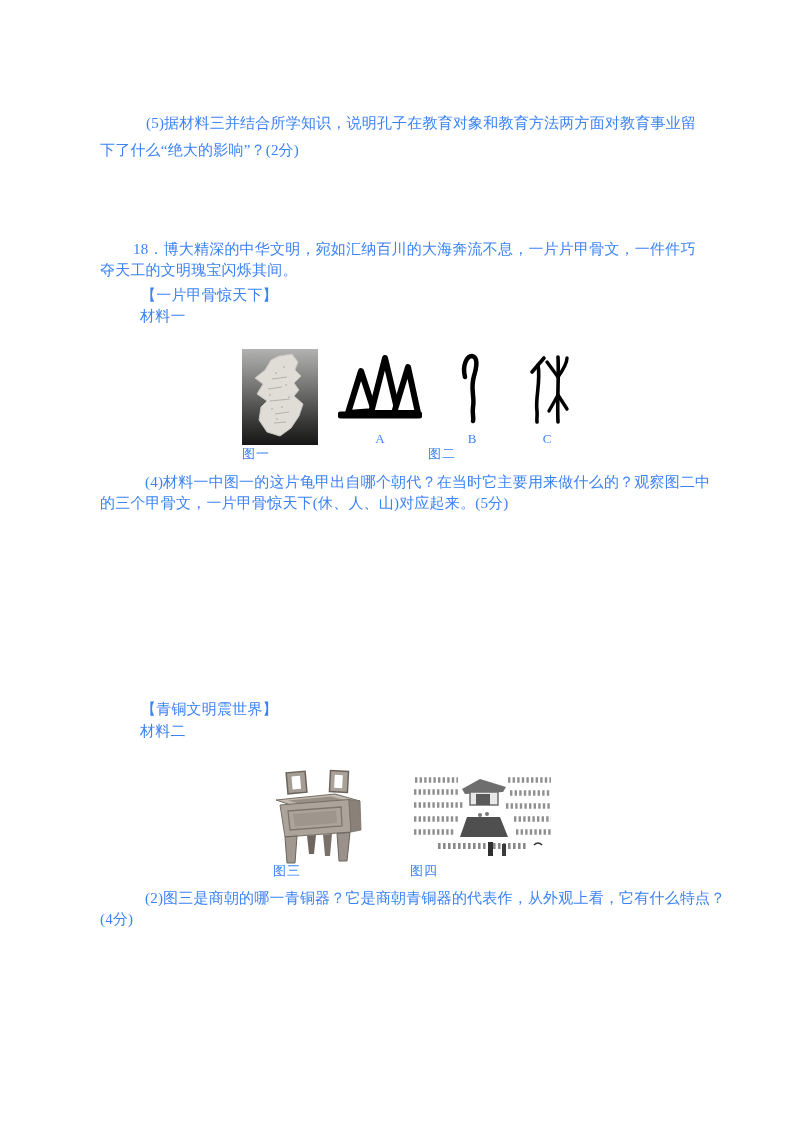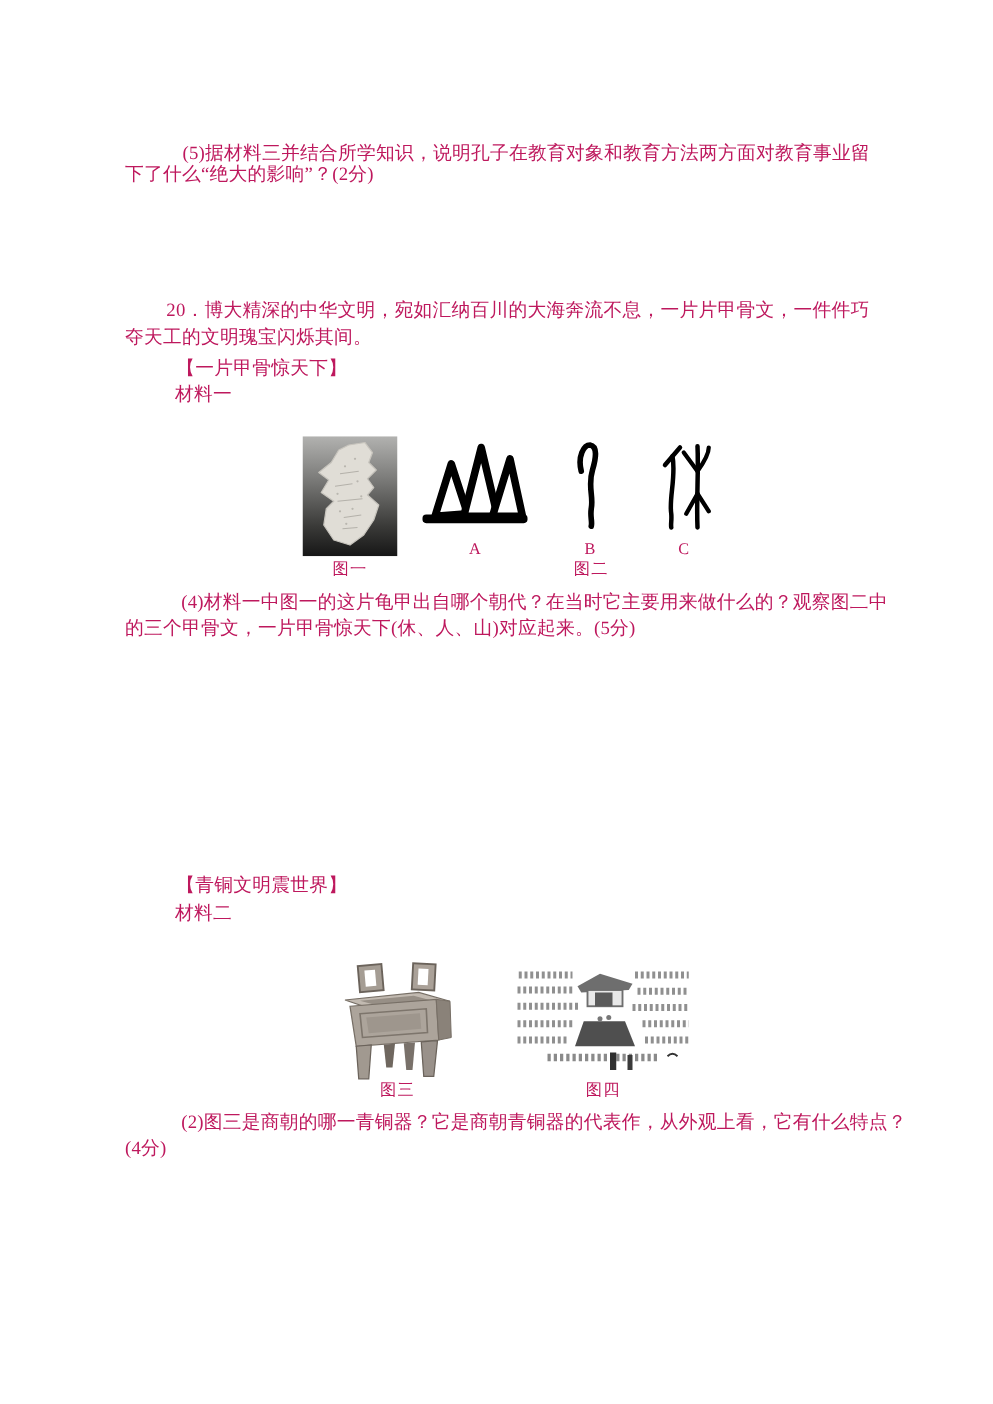--- a/index.html
+++ b/index.html
@@ -1,44 +1,45 @@
 <!DOCTYPE html>
 <html><head>
 <meta charset="utf-8">
 <style>
   html,body{margin:0;padding:0;background:#ffffff;}
   .page{
     position:relative;width:794px;height:1123px;background:#ffffff;
     font-family:"Liberation Serif","DejaVu Serif",serif;
-    color:#be185d;overflow:hidden;
+    color:#3b82f6;overflow:hidden;
   }
   .ln{
     position:absolute;left:100px;width:600px;
     font-size:15px;line-height:21px;white-space:nowrap;
     letter-spacing:0.2px;
   }
   .cap{
-    position:absolute;font-size:13px;line-height:16px;text-align:center;
+    position:absolute;font-size:13px;line-height:16px;
     letter-spacing:1px;
+    font-family:Liberation Mono, monospace;
   }
   .abcl{
     position:absolute;font-size:13px;line-height:15px;text-align:center;
     font-family:"Liberation Serif","DejaVu Serif",serif;
   }
   .figabs{position:absolute;}
 </style>
 </head>
 <body>
 
 <div class="page">
 
   <div class="ln" style="top:113px;text-indent:46px">(5)据材料三并结合所学知识，说明孔子在教育对象和教育方法两方面对教育事业留</div>
-  <div class="ln" style="top:130px">下了什么“绝大的影响”？(2分)</div>
+  <div class="ln" style="top:140px">下了什么“绝大的影响”？(2分)</div>
 
-  <div class="ln" style="top:239px;text-indent:33px">20．博大精深的中华文明，宛如汇纳百川的大海奔流不息，一片片甲骨文，一件件巧</div>
+  <div class="ln" style="top:239px;text-indent:33px">18．博大精深的中华文明，宛如汇纳百川的大海奔流不息，一片片甲骨文，一件件巧</div>
   <div class="ln" style="top:260px">夺天工的文明瑰宝闪烁其间。</div>
 
   <div class="ln" style="top:285px;text-indent:41px">【一片甲骨惊天下】</div>
   <div class="ln" style="top:306px;text-indent:40px">材料一</div>
 
   <svg class="figabs" style="left:242px;top:349px" width="76" height="96" viewBox="0 0 76 96">
     <defs>
       <linearGradient id="bgG" x1="0" y1="0" x2="0" y2="1">
         <stop offset="0" stop-color="#b2b2b0"></stop>
         <stop offset="0.35" stop-color="#7c7c7a"></stop>

